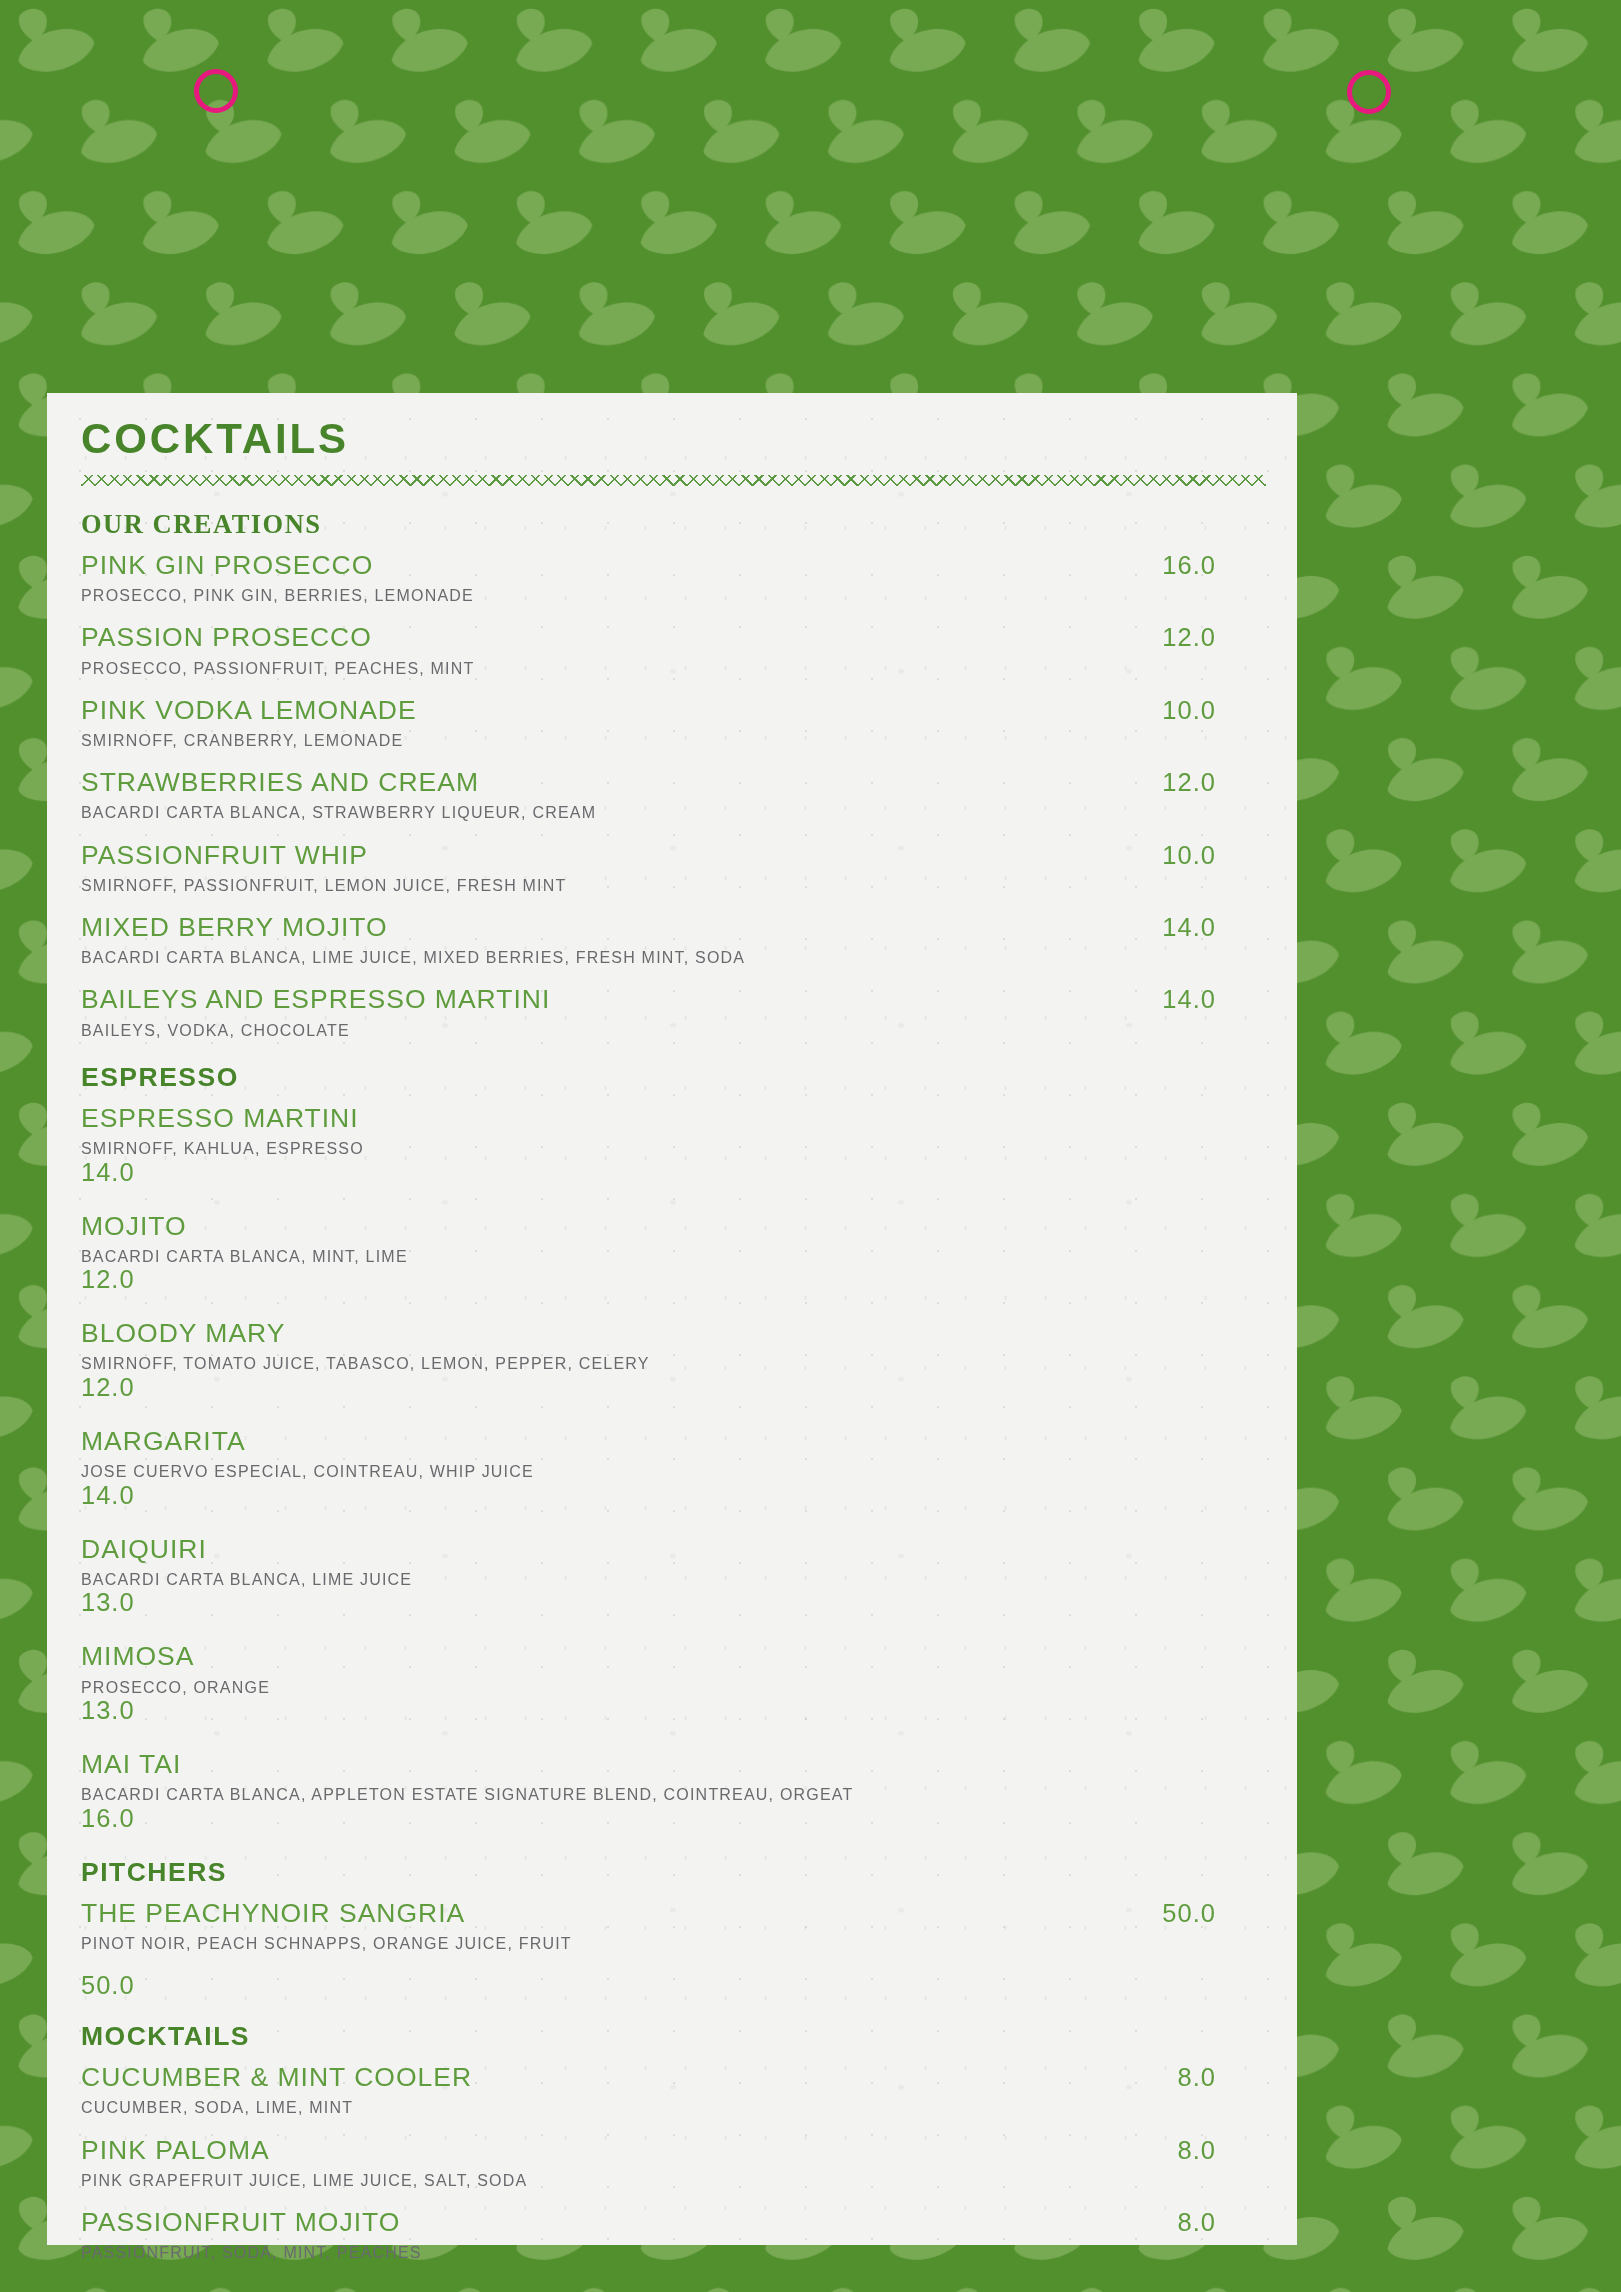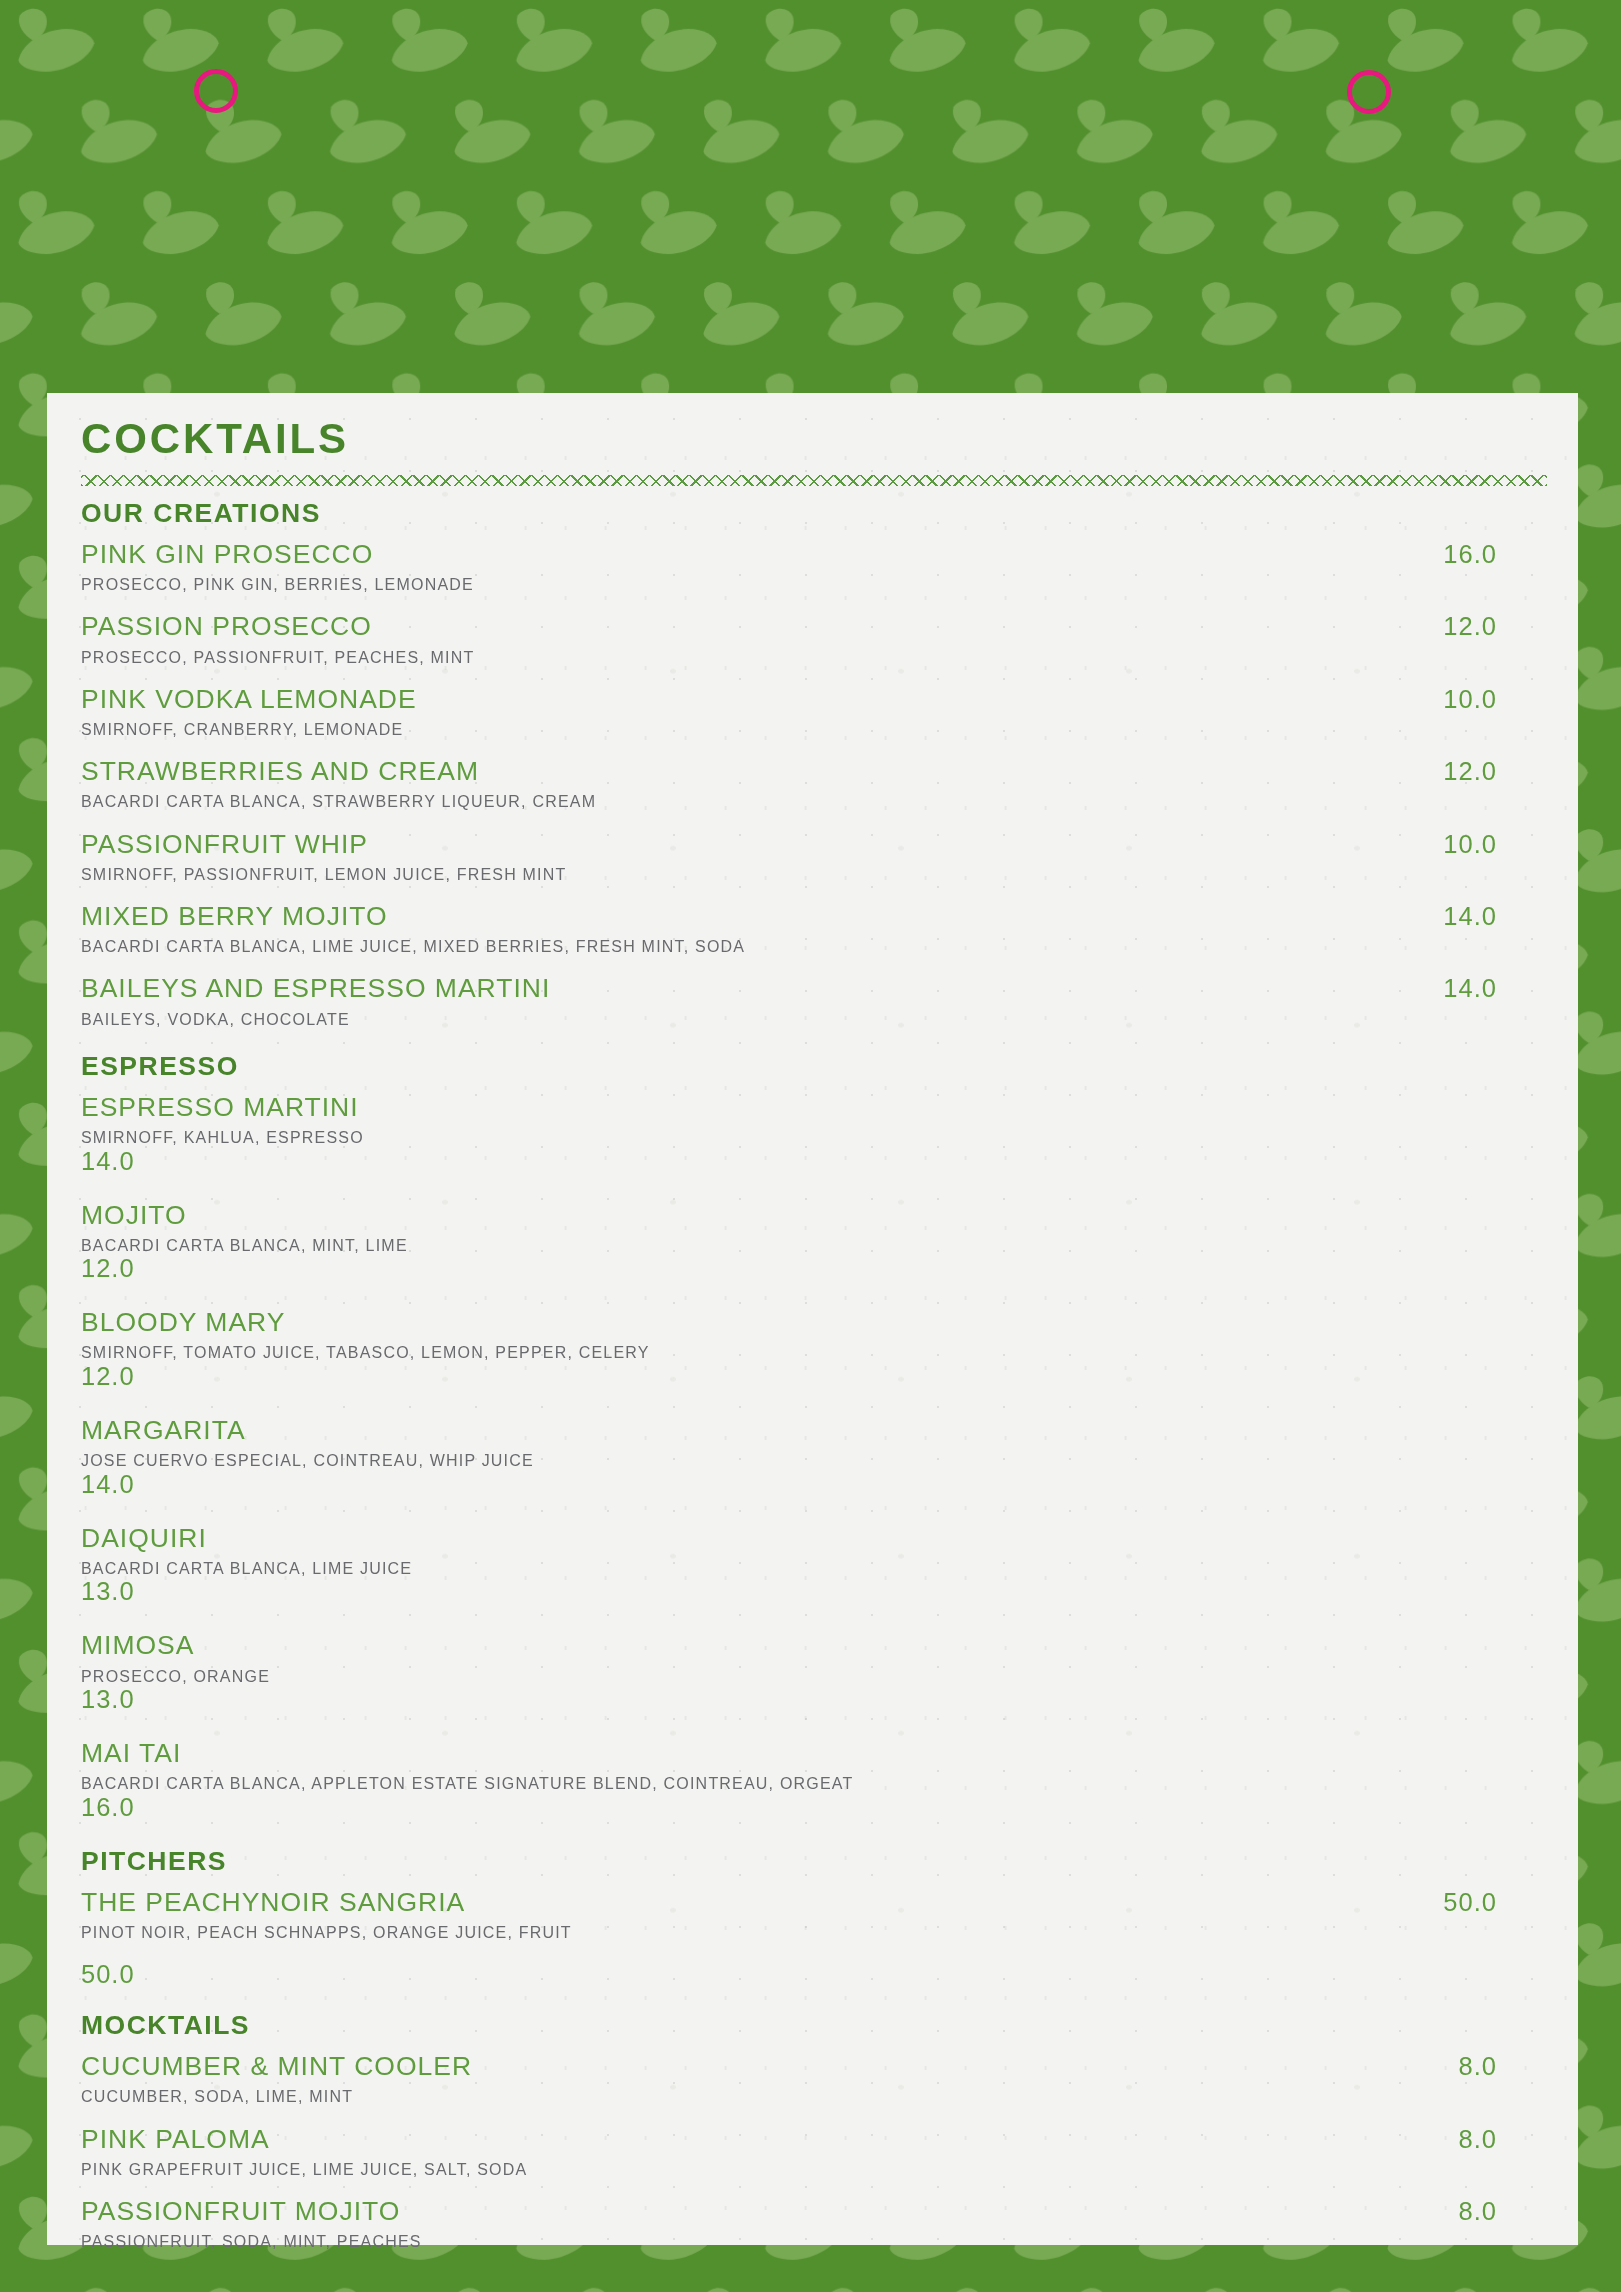--- a/index.html
+++ b/index.html
@@ -29,21 +29,21 @@
     position:absolute;
     width:34px;height:34px;
     border:5.9px solid var(--ring-pink);
     border-radius:50%;
   }
   .ring-left{left:194px;top:69px;}
   .ring-right{left:1347px;top:70px;}
   .card{
     position:absolute;
     left:47px;top:393px;
-    width:1531px;height:1852px;
+    width:1250px;height:1852px;
     box-sizing:border-box;
     padding:23.5px 81px 0 34px;
     background-color:var(--paper);
     background-image:
       radial-gradient(rgba(110,110,105,0.16) 1.1px, transparent 1.4px),
       radial-gradient(rgba(140,140,135,0.12) 1px, transparent 1.3px),
       radial-gradient(rgba(175,175,168,0.14) 2.5px, transparent 3.4px);
     background-size:66px 52px, 40px 70px, 228px 177px;
     background-position:0 0, 18.6px 30px, 56px 12.7px;
   }
@@ -64,21 +64,21 @@
   }
   .menu-section{margin:0;}
   .section-title{
     margin:23.5px 0 13.7px 0;
     font-size:26.5px;
     line-height:27.4px;
     font-weight:bold;
     letter-spacing:1.5px;
     color:var(--header-green);
   }
-  .menu-section[data-idx="0"] .section-title{margin-top:14px;}
+  .menu-section[data-idx="0"] .section-title{margin-top:25px;font-family:Liberation Serif, serif;}
   .menu-item{
     display:flex;
     align-items:flex-start;
     justify-content:space-between;
     margin-bottom:18.6px;
   }
   .menu-section[data-idx="1"] .menu-item{margin-bottom:26.5px;flex-direction:column;}
   .item-title{
     font-size:26.5px;
     line-height:27.4px;

